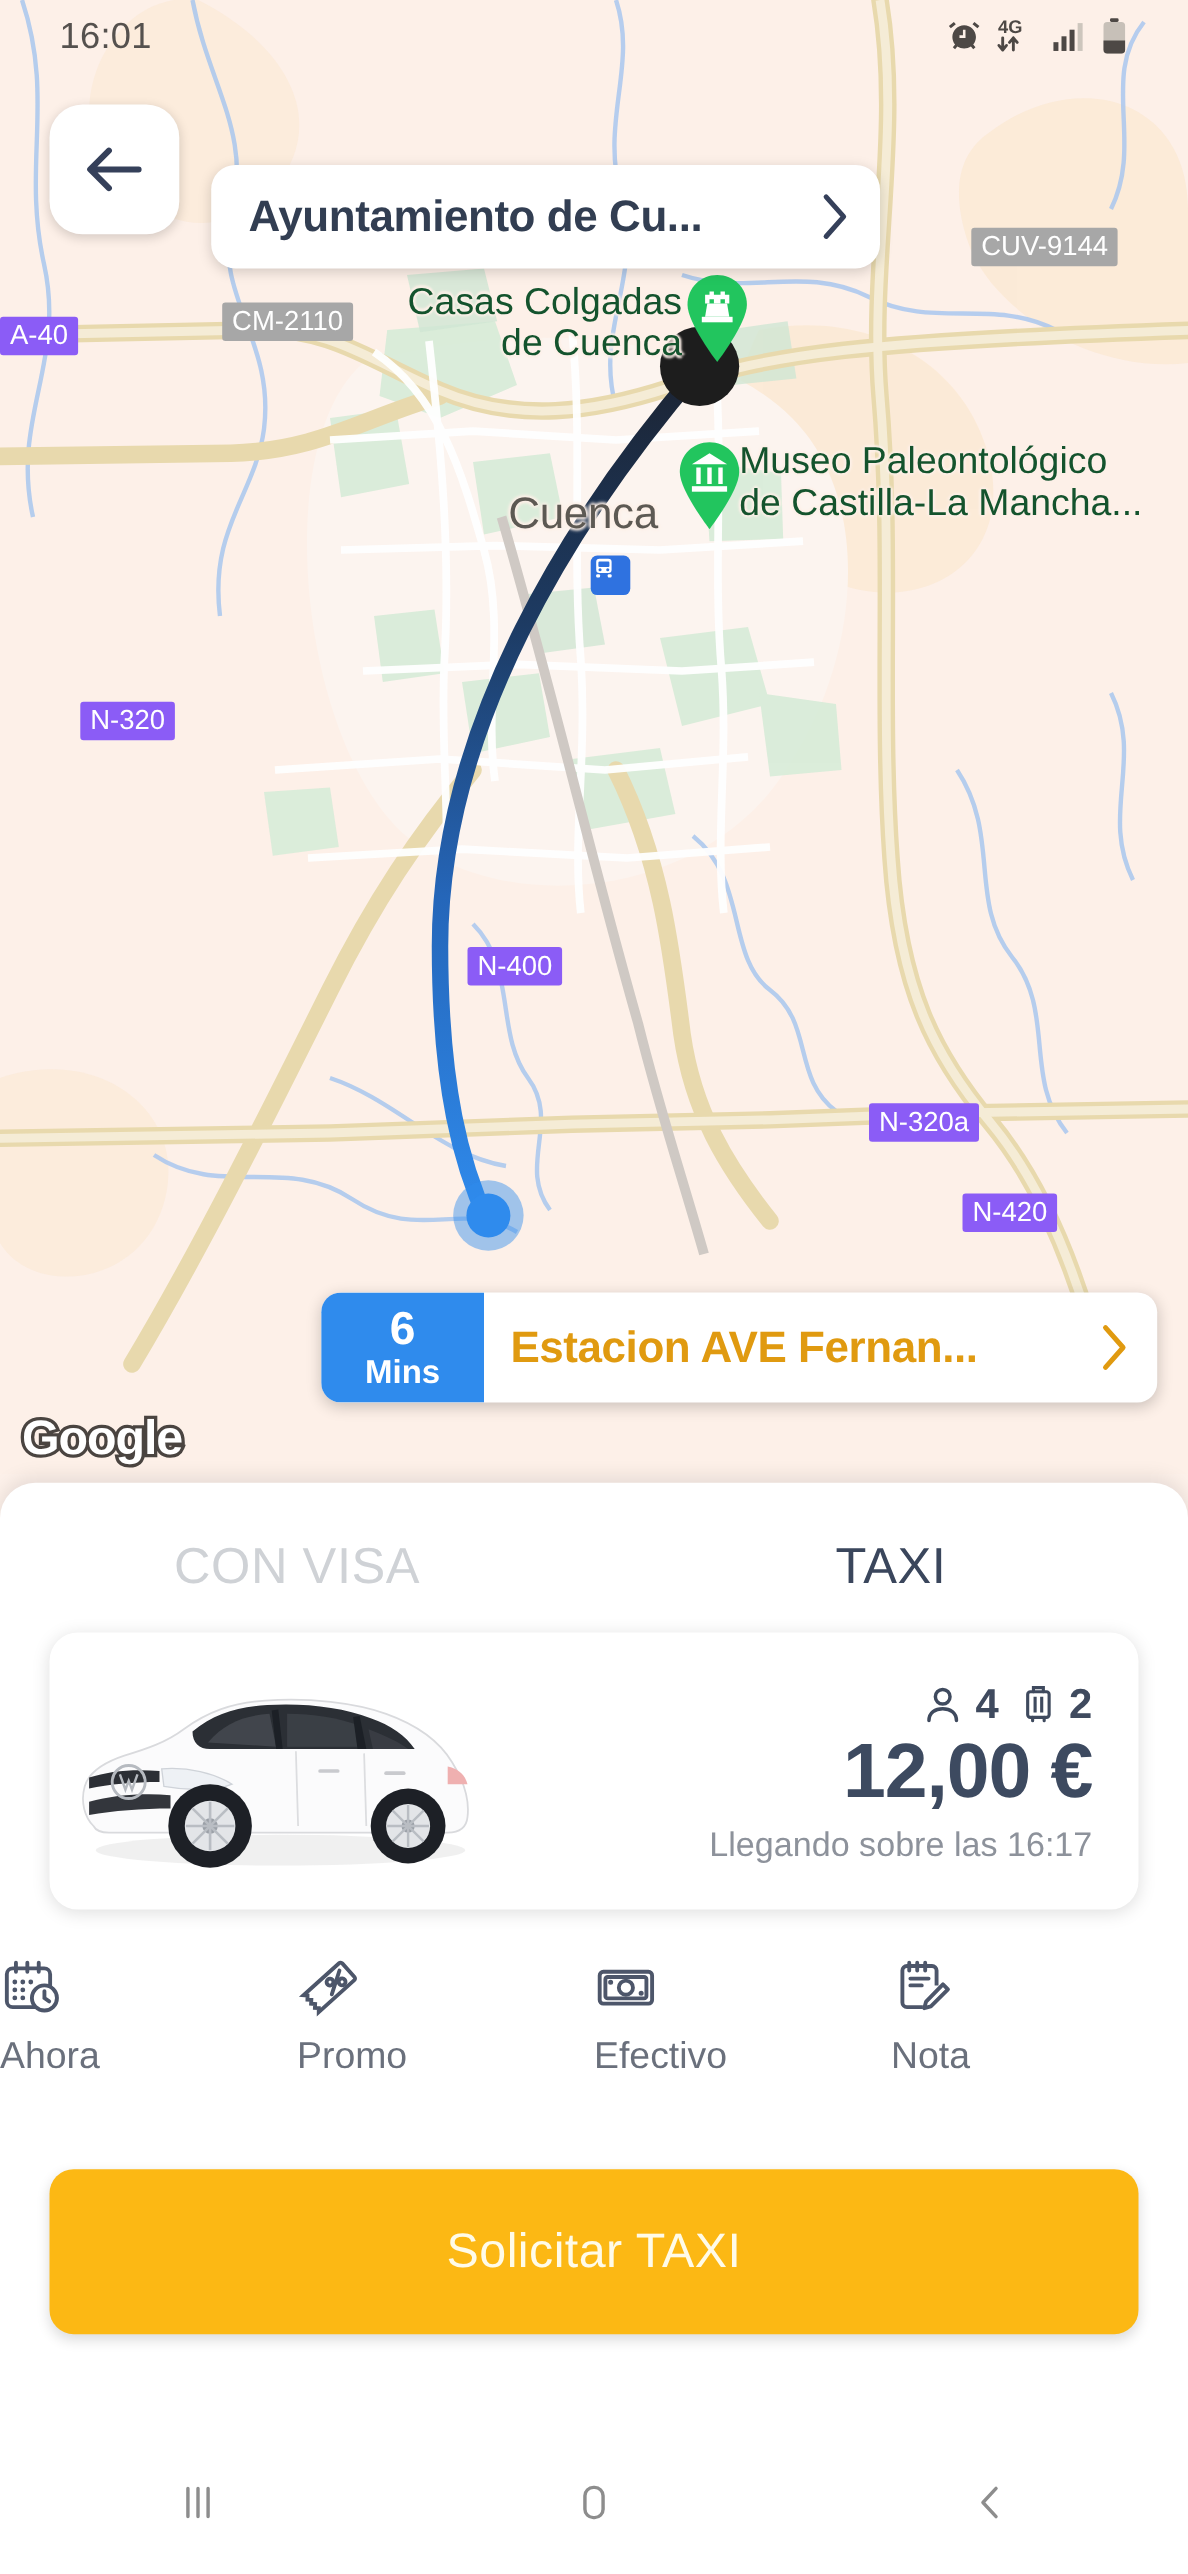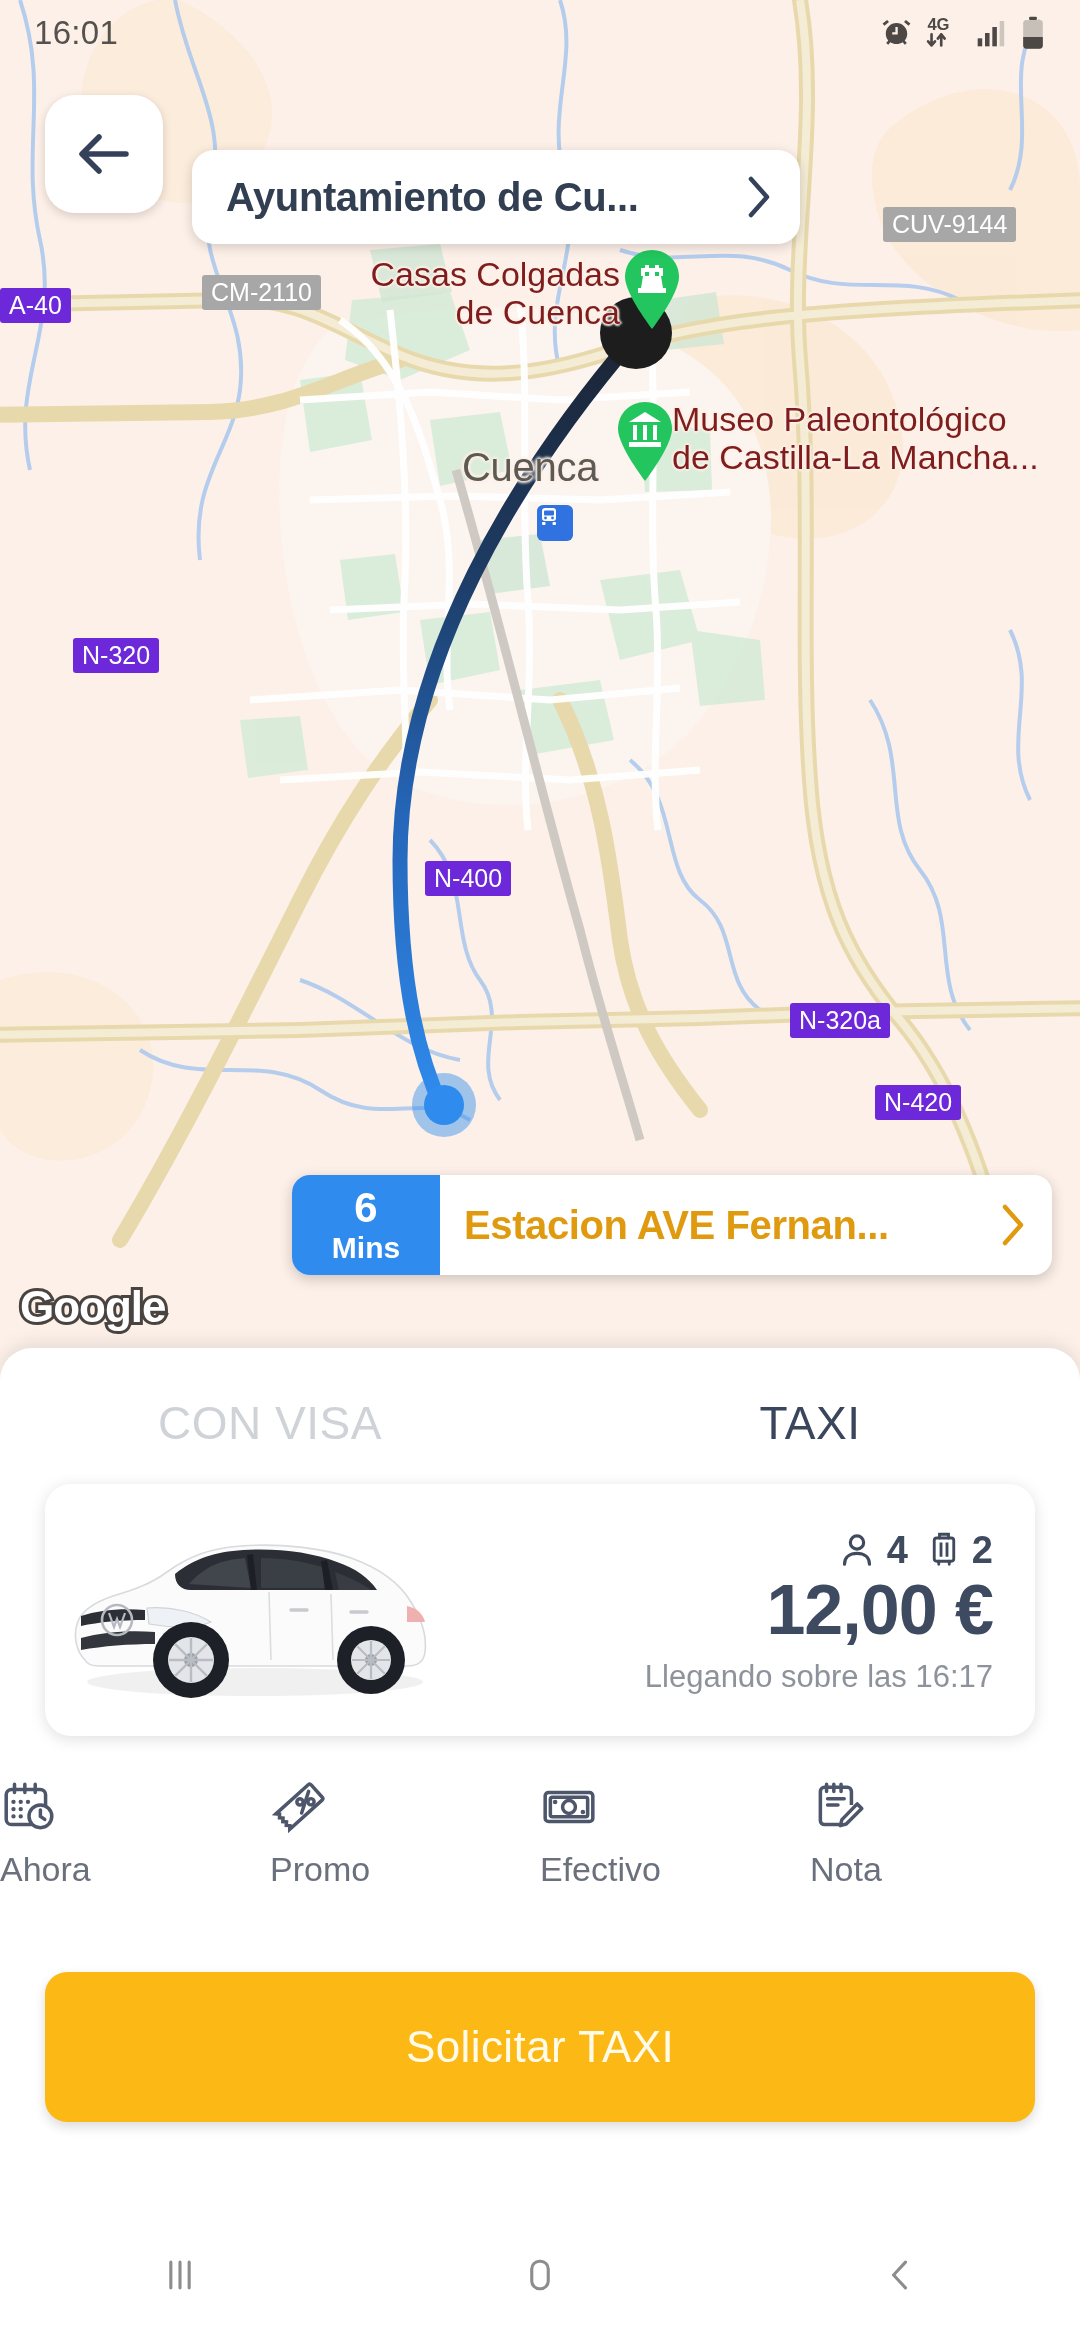--- a/index.html
+++ b/index.html
@@ -11,55 +11,55 @@
   #app { position:relative; width:1080px; height:2340px; overflow:hidden; background:#fdf1ea; }
 
   
   .map { position:absolute; left:0; top:0; width:1080px; height:1340px; overflow:hidden;
          background:#fdf0e8; }
   .map svg { position:absolute; left:0; top:0; }
 
   
   .statusbar { position:absolute; left:0; top:0; width:1080px; height:66px;
                display:flex; align-items:center; justify-content:space-between;
-               padding:0 34px; z-index:40; }
+               padding:0 54px; z-index:40; }
   .clock { font-size:33px; color:#55514e; letter-spacing:.3px; }
   .sb-right { display:flex; align-items:center; gap:13px; }
   .sb-right svg { display:block; }
 
   
   .back-btn { position:absolute; left:45px; top:95px; width:118px; height:118px;
               background:#fff; border-radius:30px; display:flex; align-items:center;
               justify-content:center; box-shadow:0 3px 10px rgba(0,0,0,.16); z-index:30; }
   .origin-card { position:absolute; left:192px; top:150px; width:608px; height:94px;
                  background:#fff; border-radius:22px; display:flex; align-items:center;
                  justify-content:space-between; padding:0 28px 0 34px;
                  box-shadow:0 3px 12px rgba(0,0,0,.17); z-index:29; }
   .origin-text { font-size:40px; font-weight:700; color:#323e52; letter-spacing:-.4px;
                  white-space:nowrap; overflow:hidden; }
   .chev { flex:none; }
 
   
-  .poi { position:absolute; z-index:12; color:#7f1d1d; font-size:34px; line-height:1.12;
+  .poi { position:absolute; z-index:12; color:#14532d; font-size:34px; line-height:1.12;
          text-shadow:-2px 0 2px #fdf0e8, 2px 0 2px #fdf0e8, 0 -2px 2px #fdf0e8, 0 2px 2px #fdf0e8; }
   .poi-casas { left:355px; top:255px; text-align:right; width:265px; }
   .poi-museo { left:672px; top:400px; width:408px; }
   .city-label { position:absolute; left:462px; top:445px; font-size:40px; color:#5d5953;
                 z-index:11; letter-spacing:-.3px;
                 text-shadow:-2px 0 3px #fdf0e8,2px 0 3px #fdf0e8,0 -2px 3px #fdf0e8,0 2px 3px #fdf0e8; }
   .pin { position:absolute; z-index:13; }
   .pin-casas { left:622px; top:248px; }
   .pin-museo { left:615px; top:400px; }
   .train-ic { position:absolute; left:537px; top:505px; width:36px; height:36px;
               background:#2f72e0; border-radius:6px; display:flex; align-items:center;
               justify-content:center; z-index:13; }
 
   .shield { position:absolute; z-index:10; color:#fff; font-size:25px; padding:3px 9px;
             border-radius:3px; white-space:nowrap; }
-  .sh-tan { background:#6d28d9; }
+  .sh-tan { background:#8b5cf6; }
   .sh-gray { background:#a7a7a7; }
 
   
   .dest-card { position:absolute; left:292px; top:1175px; width:760px; height:100px;
                background:#fff; border-radius:18px; display:flex; align-items:stretch;
                box-shadow:0 4px 14px rgba(0,0,0,.2); z-index:28; overflow:hidden; }
   .dest-eta { width:148px; background:#2f8bed; color:#fff; display:flex; flex-direction:column;
               align-items:center; justify-content:center; line-height:1.0; }
   .eta-num { font-size:42px; font-weight:700; }
   .eta-unit { font-size:30px; font-weight:600; margin-top:4px; }

